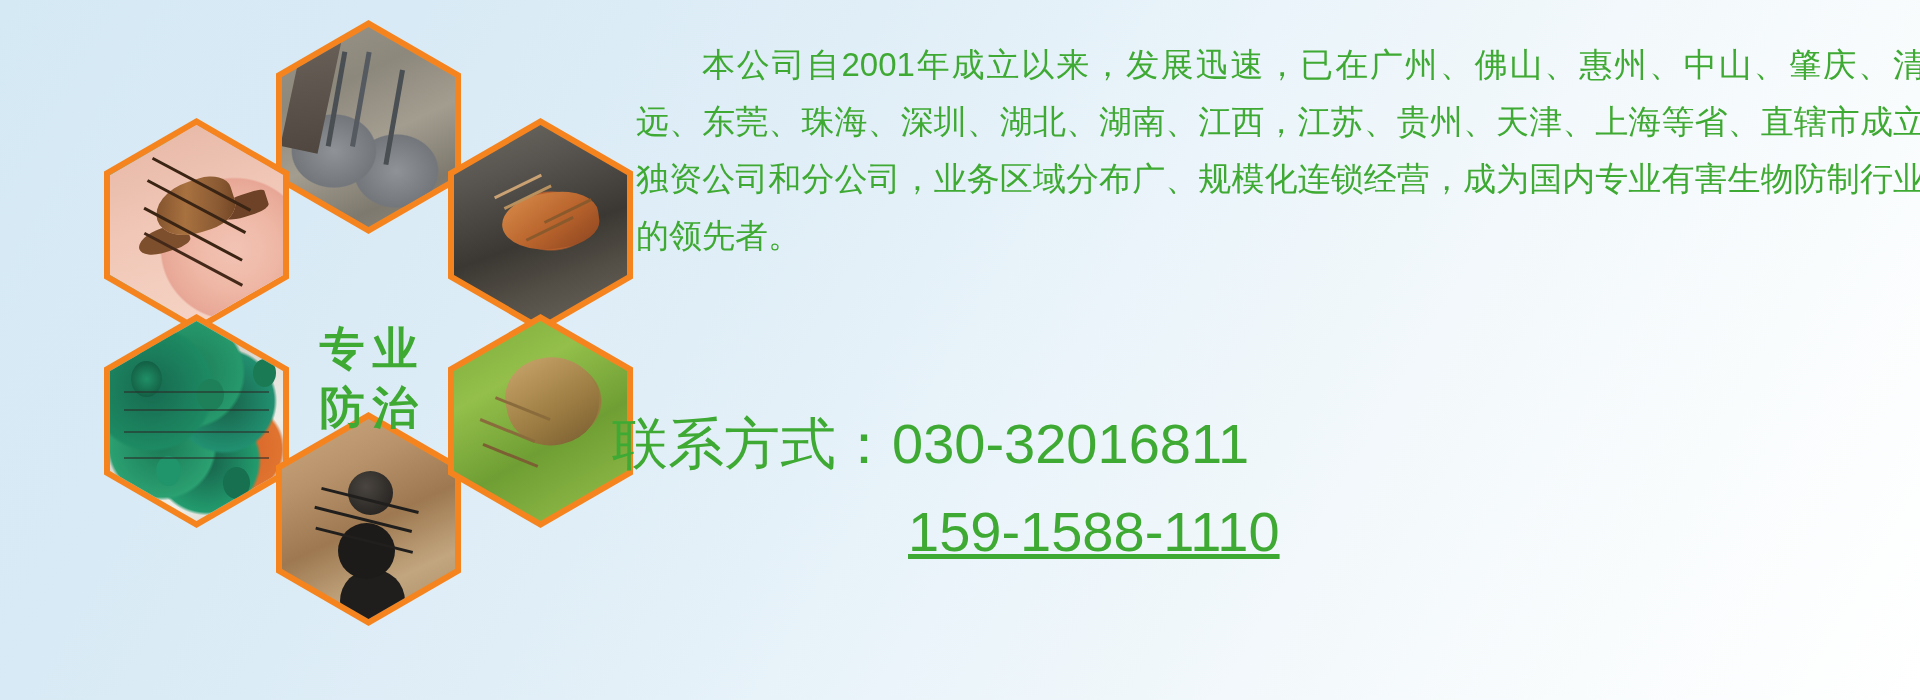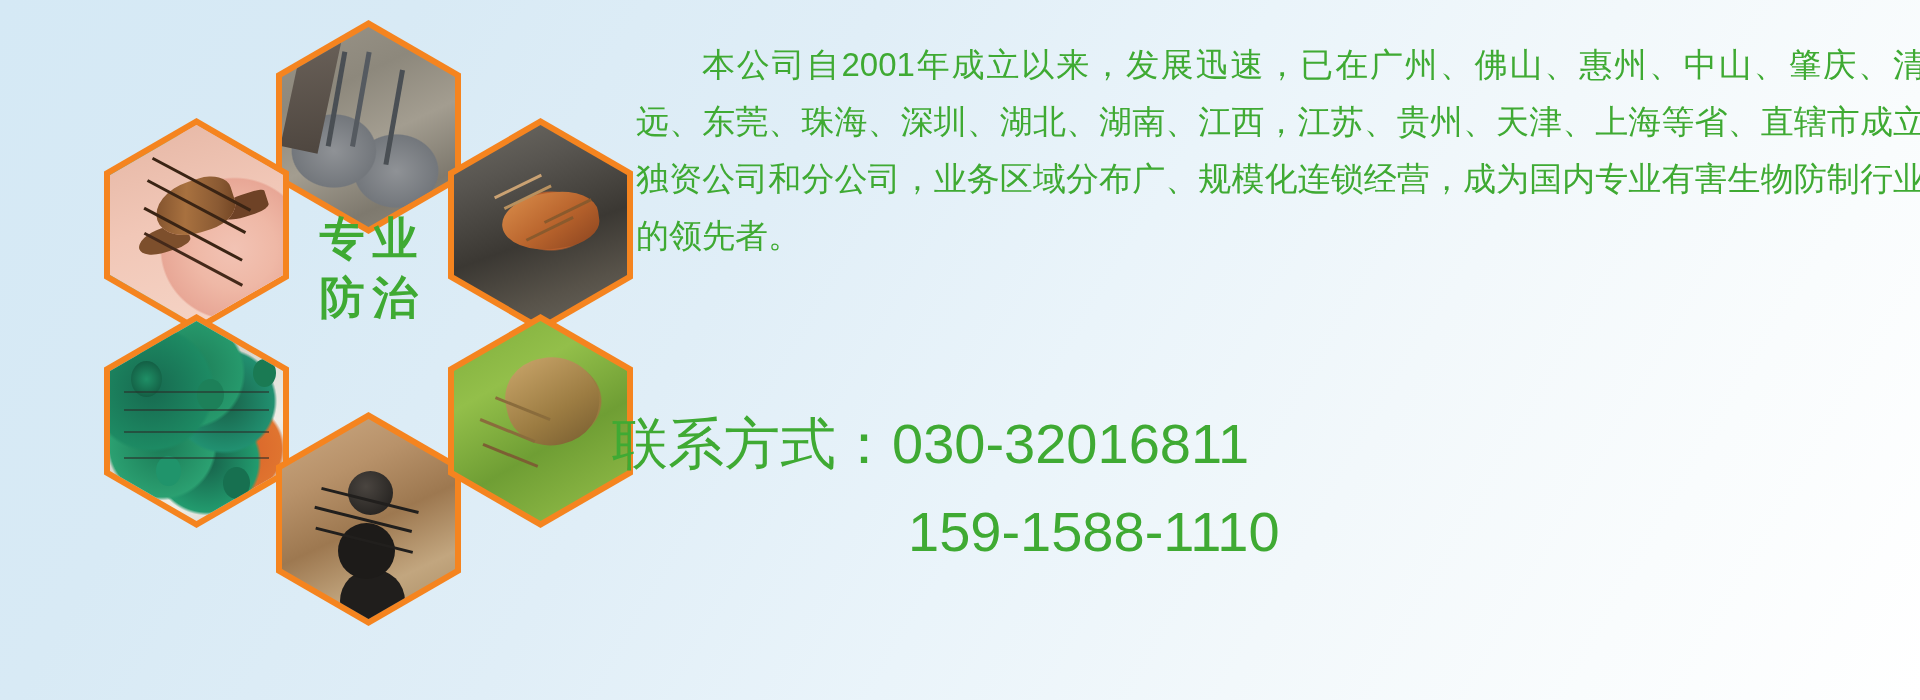--- a/index.html
+++ b/index.html
@@ -44,21 +44,21 @@
   .hex.pos-upper-left { left: 9px;   top: 110px; }
   .hex.pos-upper-right{ left: 353px; top: 110px; }
   .hex.pos-lower-left { left: 9px;   top: 306px; }
   .hex.pos-lower-right{ left: 353px; top: 306px; }
   .hex.pos-bottom     { left: 181px; top: 404px; }
   #center-label {
     position: absolute;
     left: 181px; top: 208px;
     width: 185px; height: 214px;
     display: flex; flex-direction: column;
-    align-items: center; justify-content: flex-start;
+    align-items: center; justify-content: flex-end;
     gap: 14px;
   }
   #center-label span {
     color: #3faa33;
     font-size: 45px;
     font-weight: bold;
     letter-spacing: 8px;
     text-indent: 8px;
     line-height: 1;
     white-space: nowrap;
@@ -211,21 +211,21 @@
     top: 400px;
     width: 1290px;
   }
   .contact-line {
     color: #3faa33;
     font-size: 56px;
     line-height: 88px;
     font-weight: 500;
     white-space: nowrap;
   }
-  .contact-line.line-2 { text-align:left; padding-left: 296px; }
+  .contact-line.line-2 { text-align:left; padding-left: 296px; text-decoration: underline; }
 </style>
 </head>
 <body>
 
 <div id="honeycomb">
 
   <div class="hex pos-top">
     <div class="hex-inner">
       <div class="hex-art art-rats"></div>
     </div>

